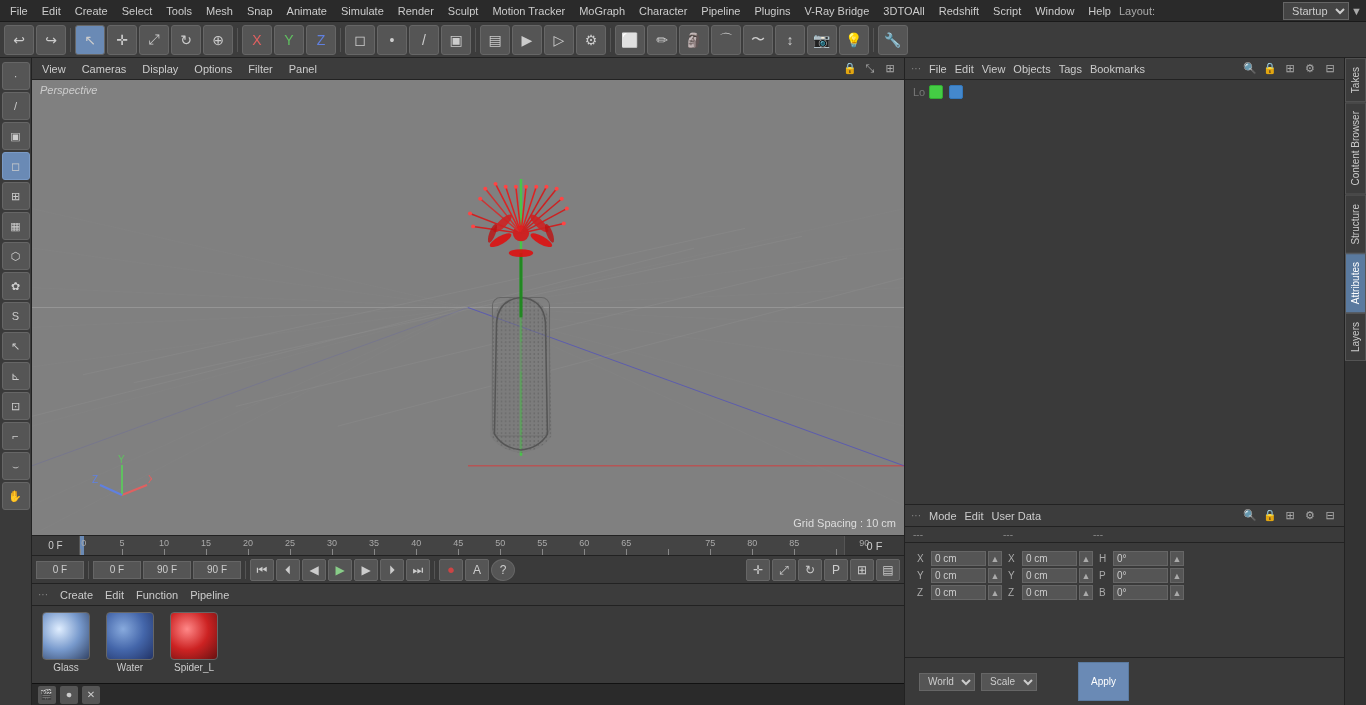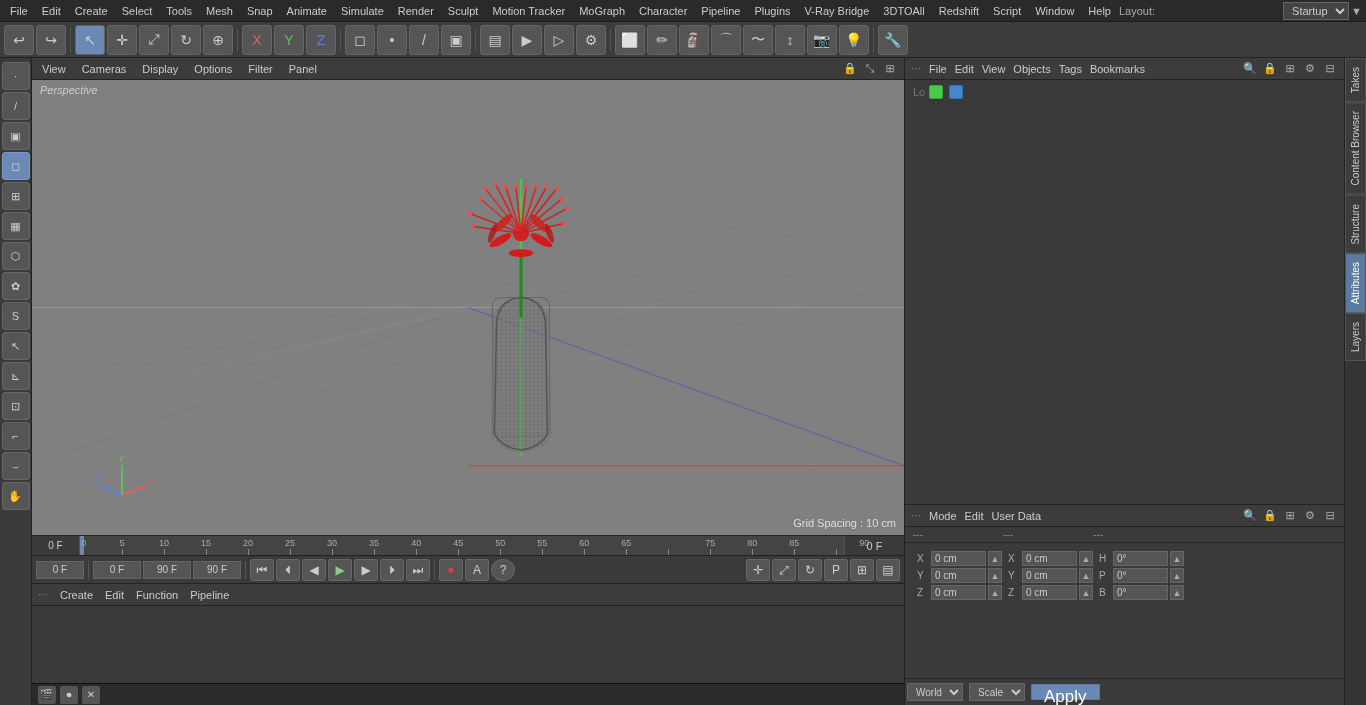--- a/index.html
+++ b/index.html
@@ -443,30 +443,31 @@
       border: 1px solid #666;
       color: #ccc;
       font-size: 10px;
       padding: 1px 4px;
       height: 18px;
     }
     .attr-apply-btn {
       background: #6a8ab5;
       border: 1px solid #5a7a9f;
       color: #fff;
-      font-size: 17px;
+      font-size: 10px;
       padding: 2px 12px;
       cursor: pointer;
-      height: 16px;
+      height: 39px;
+      margin-left: 35px;
     }
     .attr-bottom-row {
       display: flex;
       align-items: center;
       gap: 6px;
-      padding: 4px 2px;
+      padding: 4px 14px;
       border-top: 1px solid #222;
     }
     .right-tab {
       writing-mode: vertical-rl;
       text-orientation: mixed;
       background: #3c3c3c;
       border: 1px solid #555;
       color: #ccc;
       font-size: 10px;
       padding: 8px 4px;
@@ -838,20 +839,40 @@
       </div>
     </div>
 
     <div class="material-area">
       <div class="material-header">
         <span style="color:#888;font-size:10px;">···</span>
         <span class="material-header-item">Create</span>
         <span class="material-header-item">Edit</span>
         <span class="material-header-item">Function</span>
         <span class="material-header-item">Pipeline</span>
+      </div>
+      <div class="material-items">
+
+        <div class="material-item">
+          <div class="material-thumb" style="background: radial-gradient(circle at 35% 35%, #e0eeff, #7799cc, #334466);">
+          </div>
+          <div class="material-label">Glass</div>
+        </div>
+
+        <div class="material-item">
+          <div class="material-thumb" style="background: radial-gradient(circle at 35% 35%, #88aadd, #4466aa, #223366);">
+          </div>
+          <div class="material-label">Water</div>
+        </div>
+
+        <div class="material-item">
+          <div class="material-thumb" style="background: radial-gradient(circle at 35% 35%, #ff8888, #cc2222, #661111);">
+          </div>
+          <div class="material-label">Spider_L</div>
+        </div>
       </div>
     </div>
 
     <div class="status-bar">
       <div class="status-icons">
         <div class="status-icon">🎬</div>
         <div class="status-icon">⏺</div>
         <div class="status-icon">✕</div>
       </div>
     </div>

